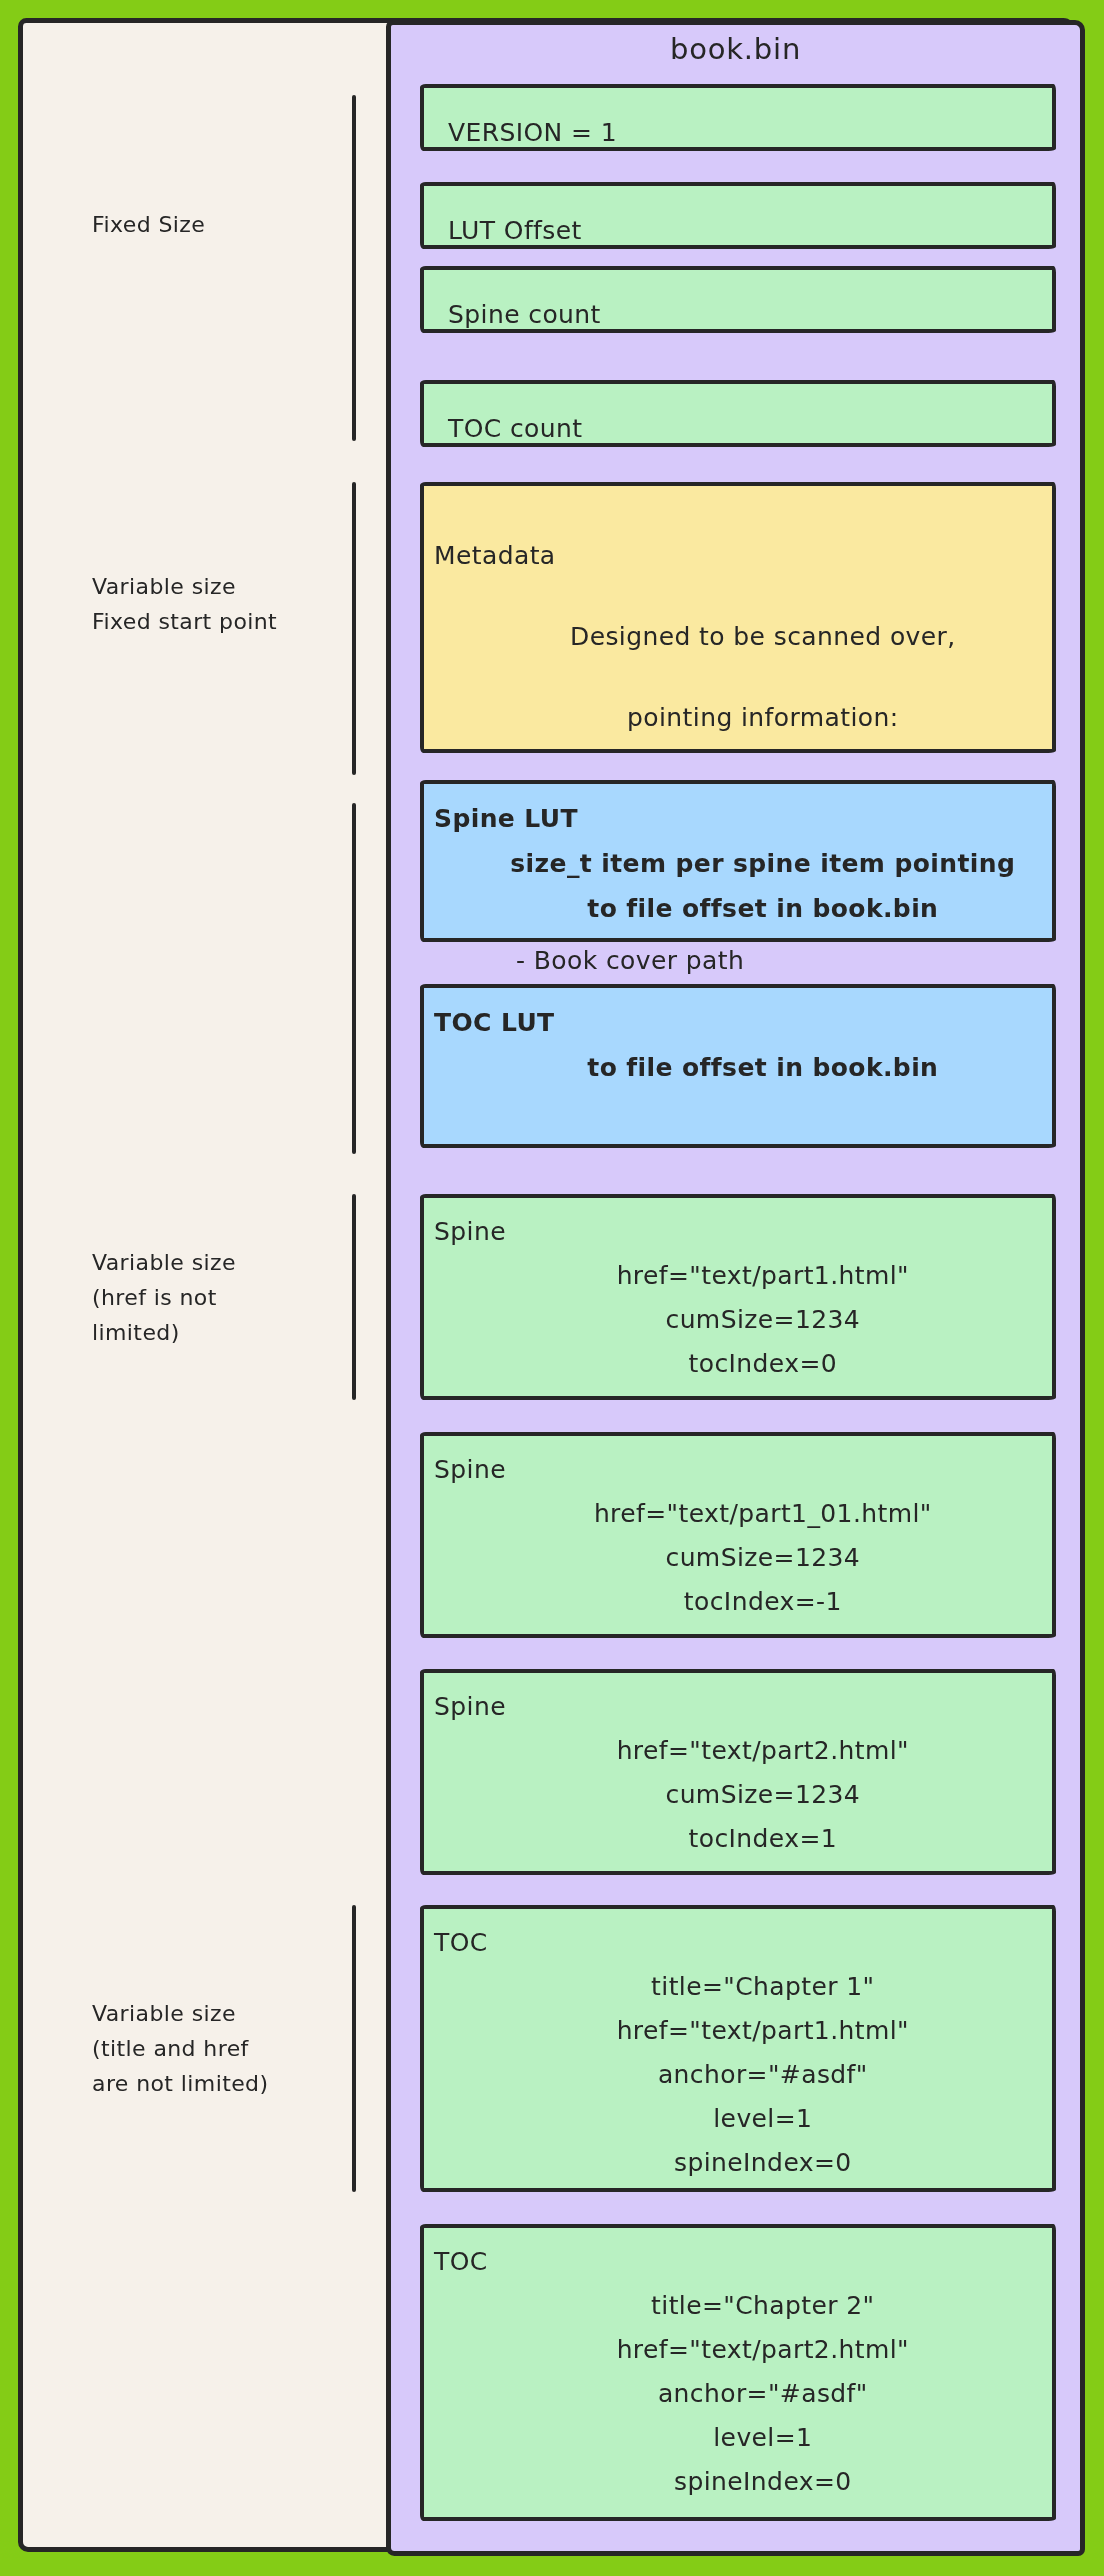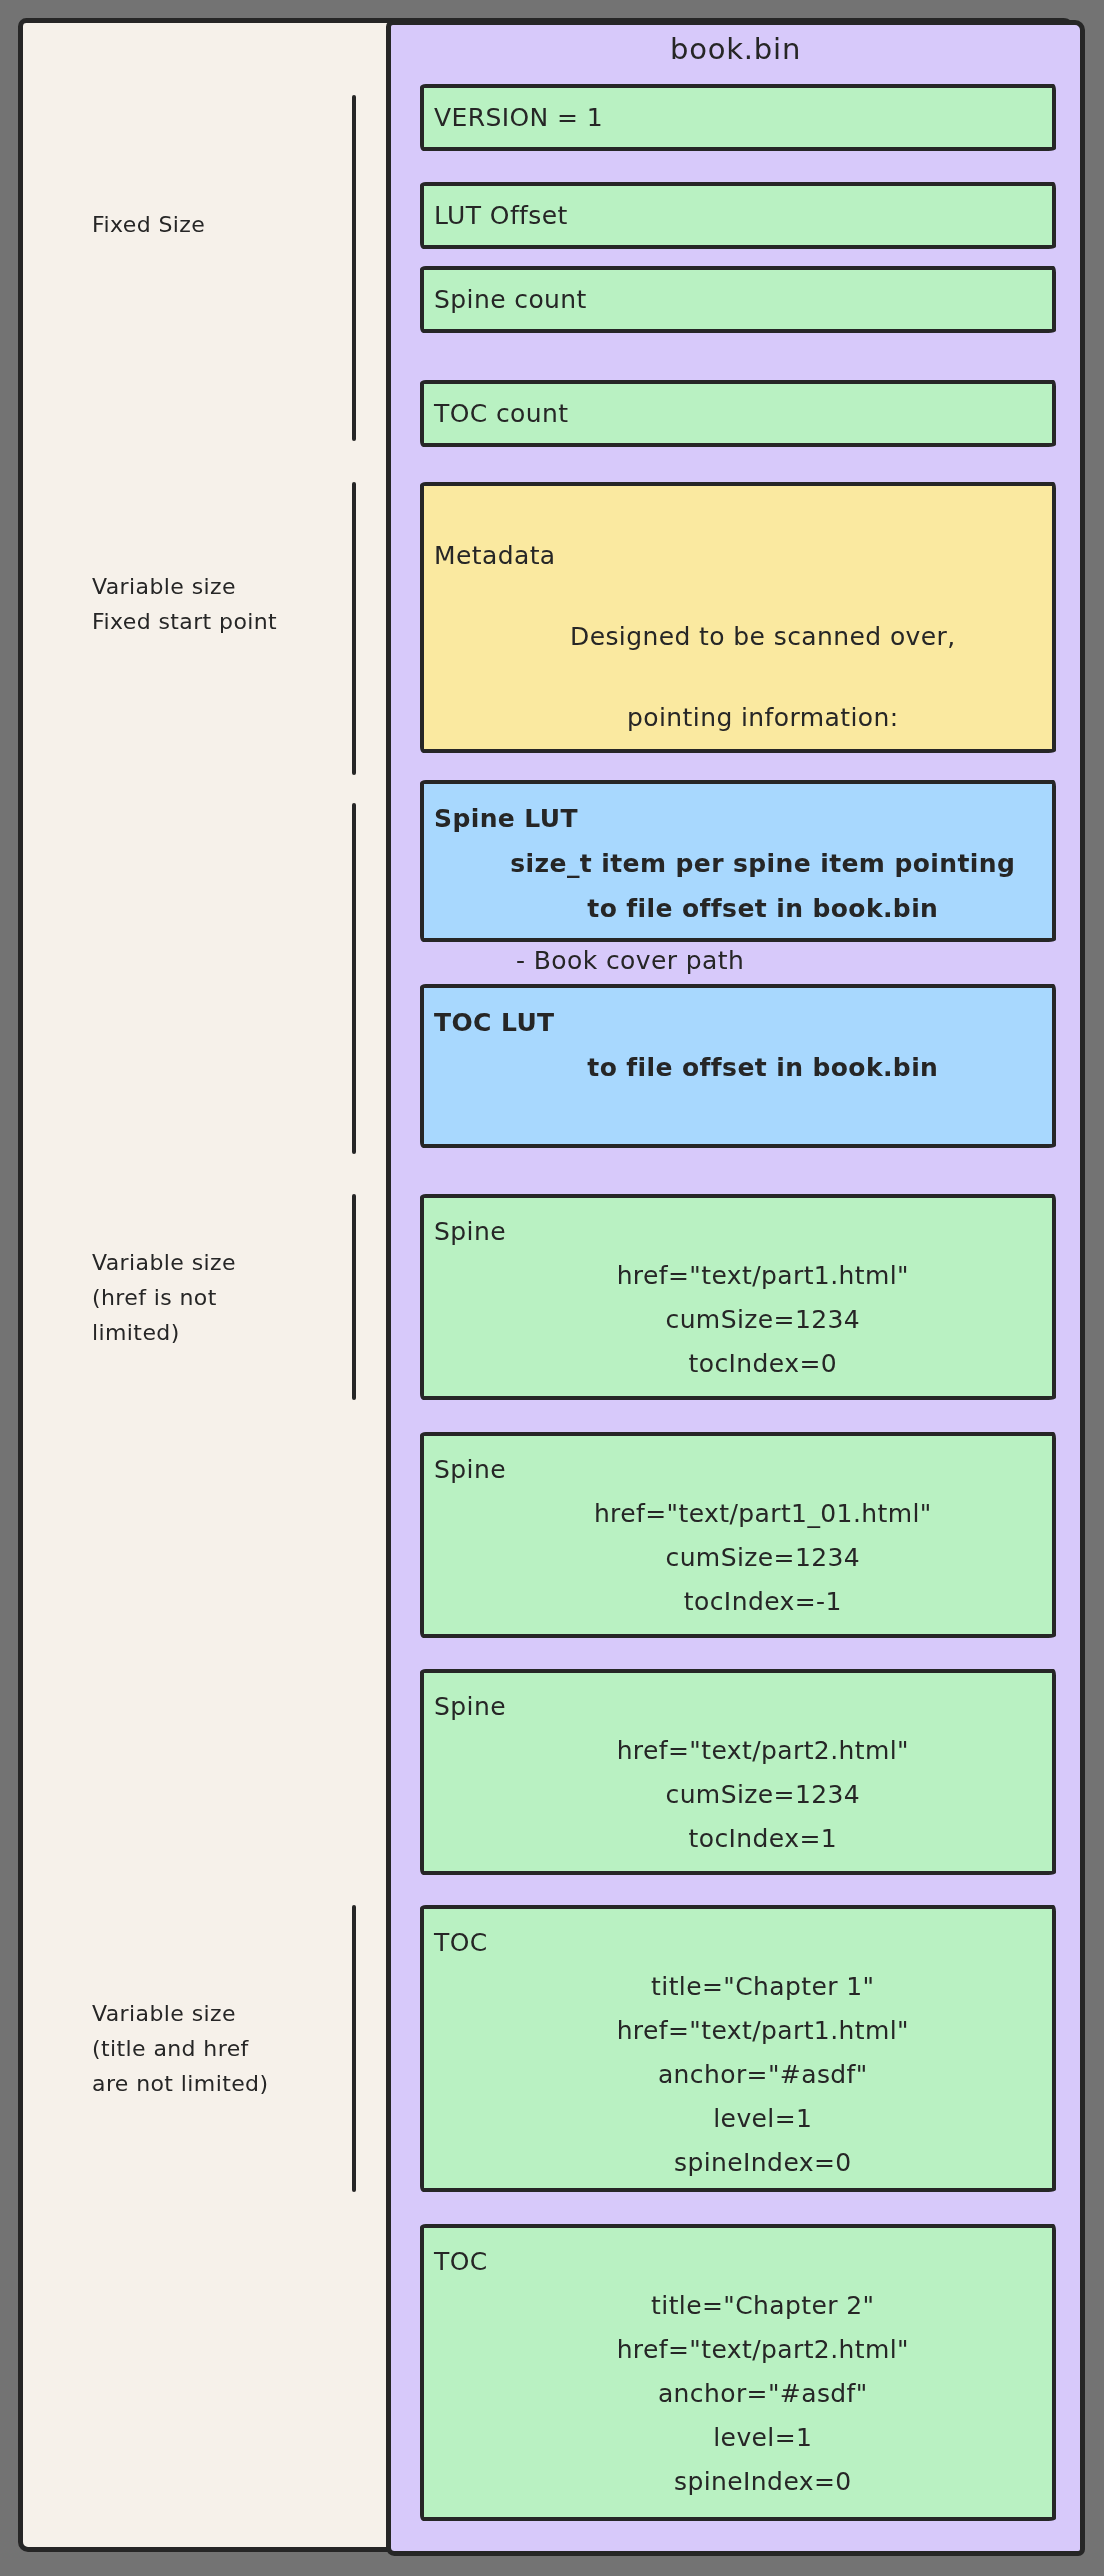--- a/index.html
+++ b/index.html
@@ -1,19 +1,19 @@
 <!DOCTYPE html>
 <html style="--stroke: #262626; --cream: #f6f1ea; --purple: #d7c9fa; --green: #b9f1c2; --blue: #a8d8fe; --yellow: #fae9a0;font-size:13.4px"><head>
 <meta charset="utf-8">
 <style>
   html,body{margin:0;padding:0;background:#ffffff;}
   #canvas{
     position:relative;width:1104px;height:2576px;margin:0;
     font-family:"DejaVu Sans","Liberation Sans",sans-serif;
-    color:#262626;overflow:hidden;background:#737373;
+    color:#262626;overflow:hidden;background:#84cc16;
   }
   .frame{
     position:absolute;left:18.4px;top:18.4px;width:1057px;height:2534px;
     background:var(--cream,#f6f1ea);
     border:5px solid var(--stroke,#262626);
     border-radius:8.4px 11.7px 8.4px 10px;
     box-sizing:border-box;
   }
   .panel{
     position:absolute;left:386px;top:20px;width:699px;height:2536px;
@@ -29,21 +29,21 @@
   .block{
     position:absolute;left:420px;width:636px;
     border:4.2px solid var(--stroke,#262626);
     border-radius:5.9px 2.5px 7.5px 3.3px / 3.3px 6.7px 2.5px 5.9px;
     box-sizing:border-box;
     font-size:25px;letter-spacing:0.4px;
   }
   .c-green{background:var(--green,#b9f1c2);}
   .c-blue{background:var(--blue,#a8d8fe);}
   .c-yellow{background:var(--yellow,#fae9a0);}
-  .single{display:flex;align-items:center;padding-left:10px;}
+  .single{display:flex;align-items:flex-end;padding-left:24px;}
   .multi{padding:11.7px 8.4px 0 10px;}
   .c-yellow.multi{padding-top:9.2px;}
   .bl{white-space:nowrap;}
   .multi .bl{height:44px;line-height:44px;}
   .c-yellow.multi .bl{height:41px;line-height:41px;margin-top:40px;}
   .c-blue.multi .bl{height:45px;line-height:45px;font-weight:bold;}
   .i1{margin-left:48px;text-align:center;}
   .i2{margin-left:82px;}
   .bracket{
     position:absolute;left:352px;width:4.2px;

